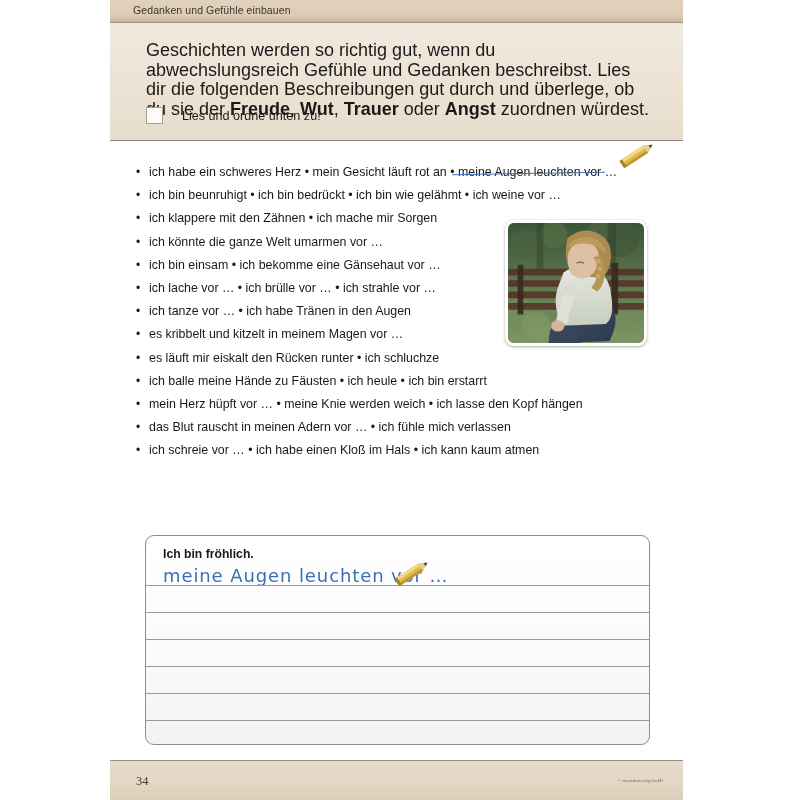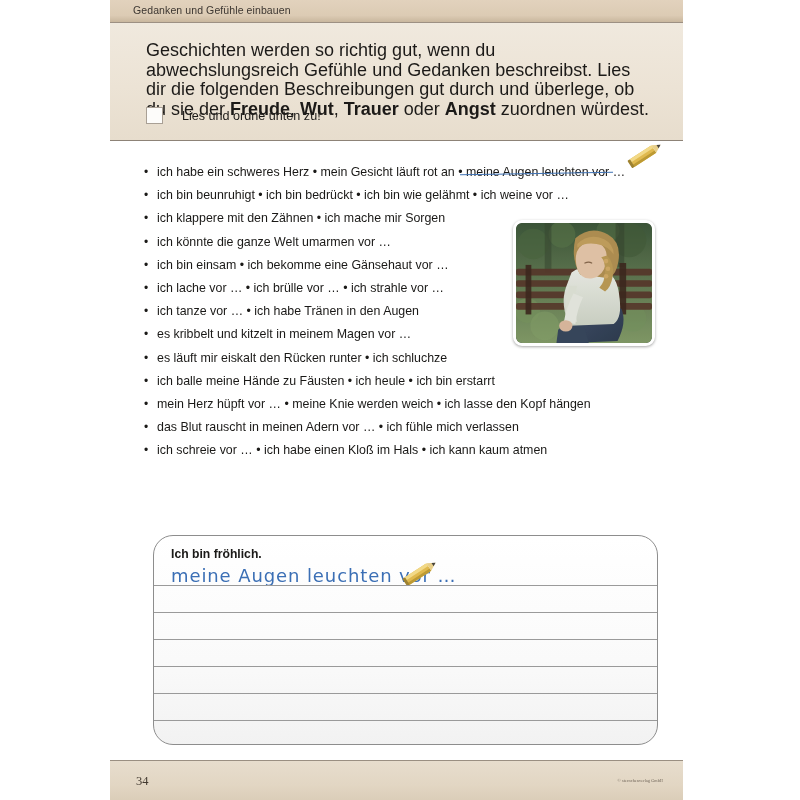--- a/index.html
+++ b/index.html
@@ -78,21 +78,21 @@
     box-sizing: border-box;
   }
   .task-label {
     font-size: 12.6px;
     color: #1c1a18;
   }
 
   
   .body-area {
     position: absolute;
-    left: 8px;
+    left: 0;
     top: 141px;
     width: 573px;
     height: 436px;
     background: #ffffff;
   }
 
   
   .bullet-list {
     position: absolute;
     left: 24px;
@@ -163,21 +163,21 @@
 
   
   .answer-box {
     position: absolute;
     left: 35px;
     top: 394px;
     width: 505px;
     height: 210px;
     background: linear-gradient(to bottom, #ffffff 0%, #fafafa 60%, #f2f2f2 100%);
     border: 1px solid #8d8d8d;
-    border-radius: 20px;
+    border-radius: 9px;
     box-sizing: border-box;
     overflow: hidden;
   }
   .answer-prompt {
     position: absolute;
     left: 17px;
     top: 11px;
     font-size: 12.2px;
     font-weight: bold;
     color: #1a1917;

